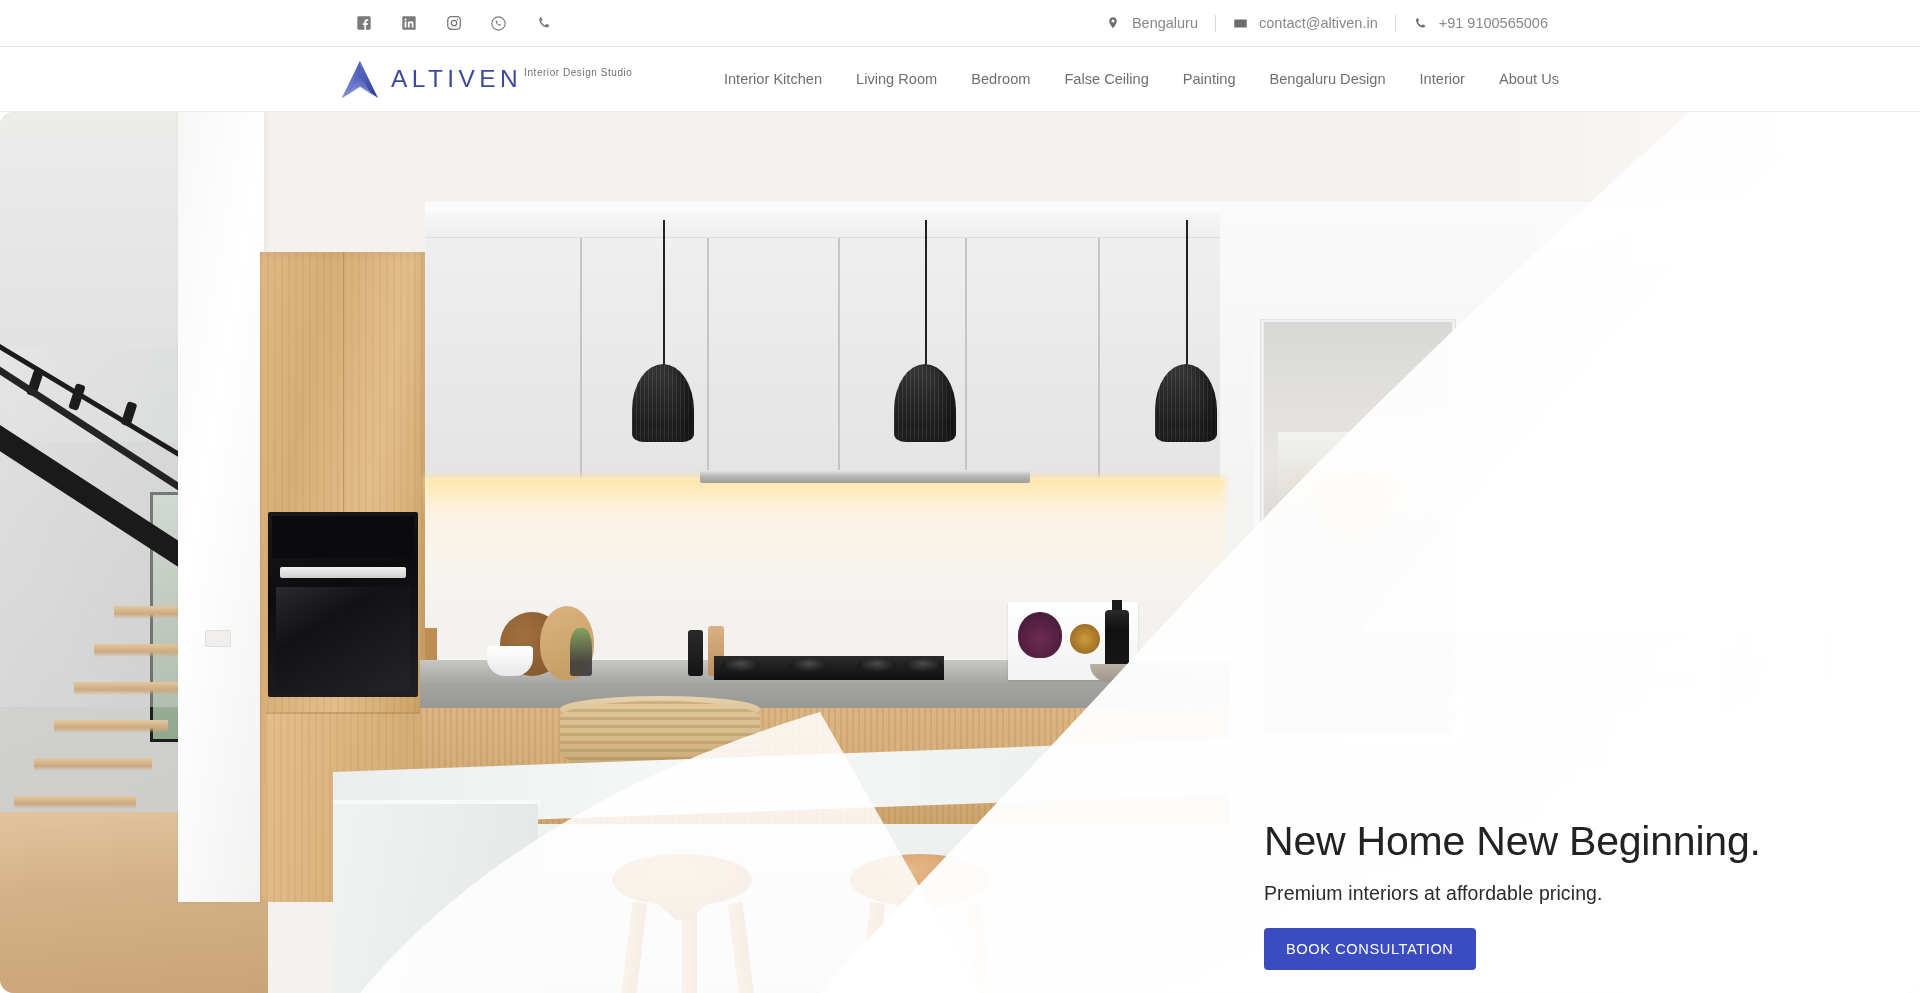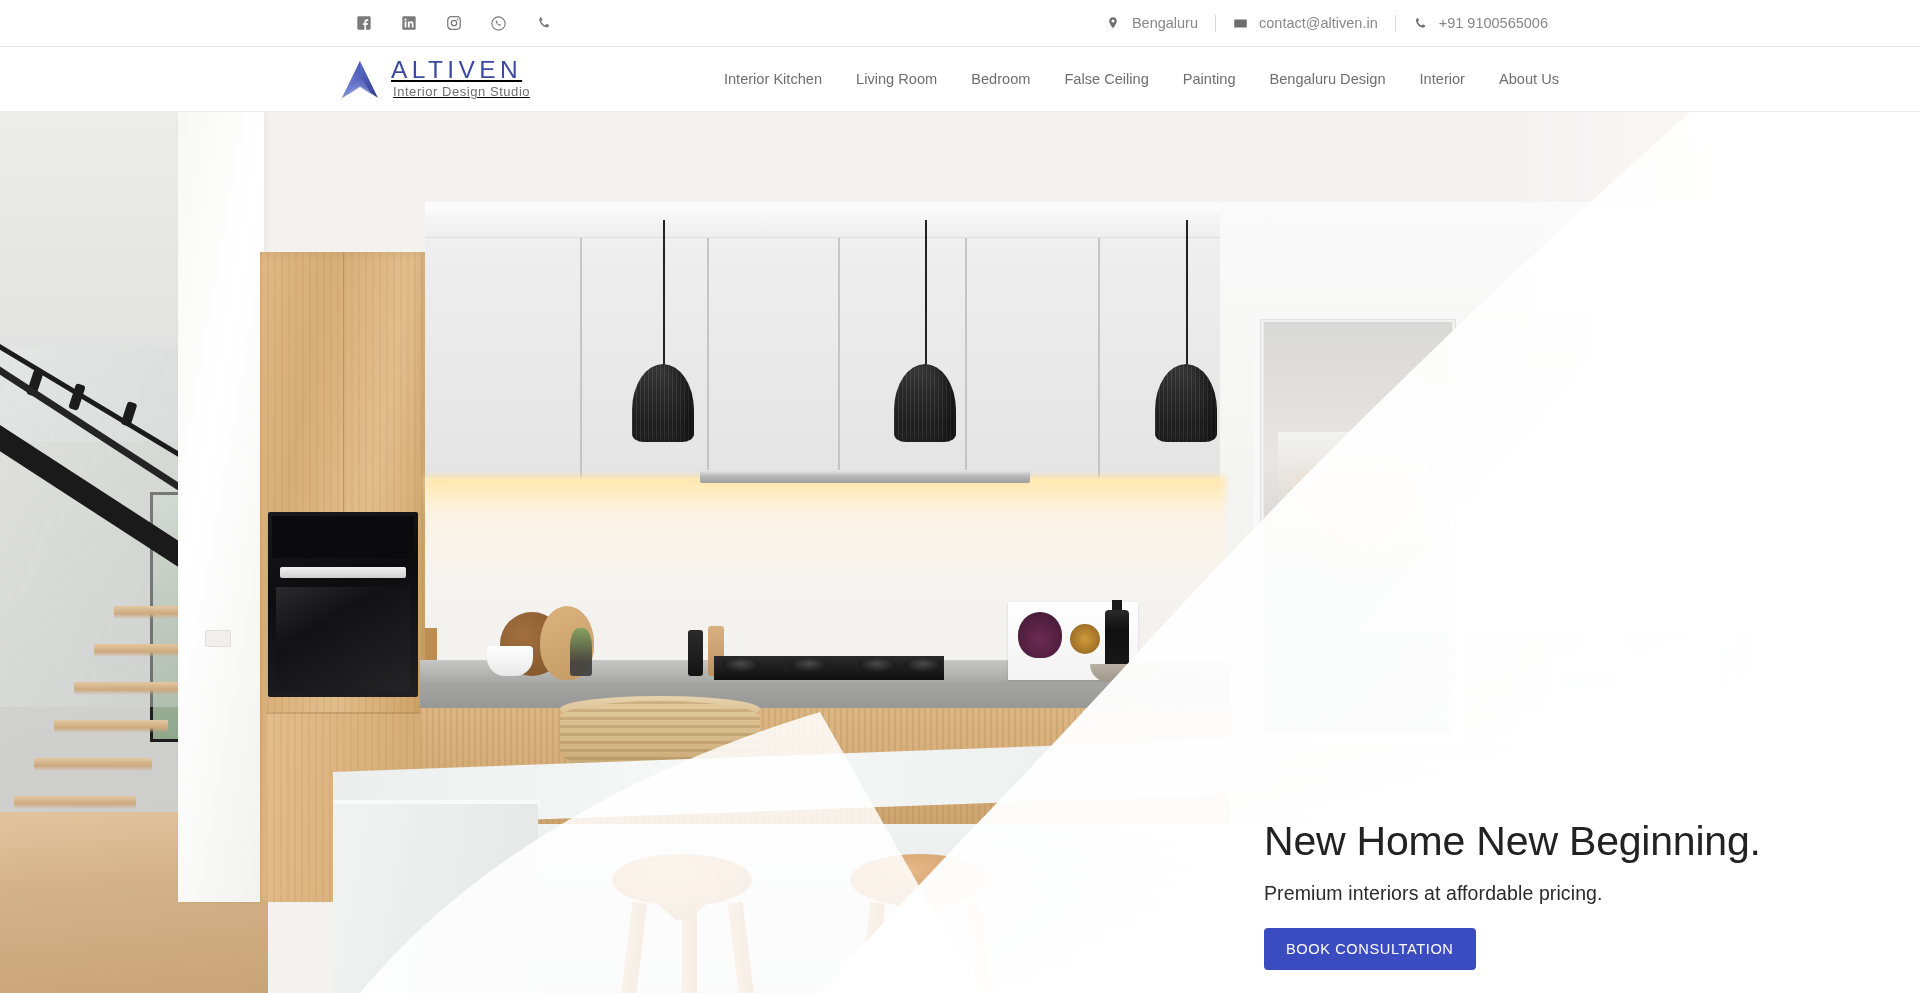--- a/index.html
+++ b/index.html
@@ -84,30 +84,30 @@
   }
   .brand {
     display: flex;
     align-items: center;
     gap: 11px;
     margin-left: 340px;
     cursor: pointer;
     text-decoration: none;
   }
   .brand-mark { width: 40px; height: 42px; flex: 0 0 auto; }
-  .brand-text { display: flex; flex-direction: column; justify-content: center; text-decoration: underline; }
+  .brand-text { display: flex; flex-direction: row; justify-content: center; }
   .brand-name {
     font-size: 24.5px;
     letter-spacing: 4.4px;
     color: #3b4a9e;
     line-height: 1.06;
     font-weight: 400;
   }
   .brand-tag {
-    font-size: 13px;
+    font-size: 10px;
     letter-spacing: 0.55px;
     color: #6f6f6f;
     line-height: 1.25;
     margin-top: 1px;
     padding-left: 2px;
   }
 
   .nav {
     display: flex;
     align-items: center;
@@ -124,20 +124,21 @@
     text-decoration: none;
   }
 
   
   .hero {
     position: relative;
     width: 100%;
     height: 881px;
     overflow: hidden;
     background: #f4f2ef;
+    border-radius: 14px;
   }
   .hero-photo {
     position: absolute;
     inset: 0;
     overflow: hidden;
   }
 
   
   .ph { position: absolute; }
 

